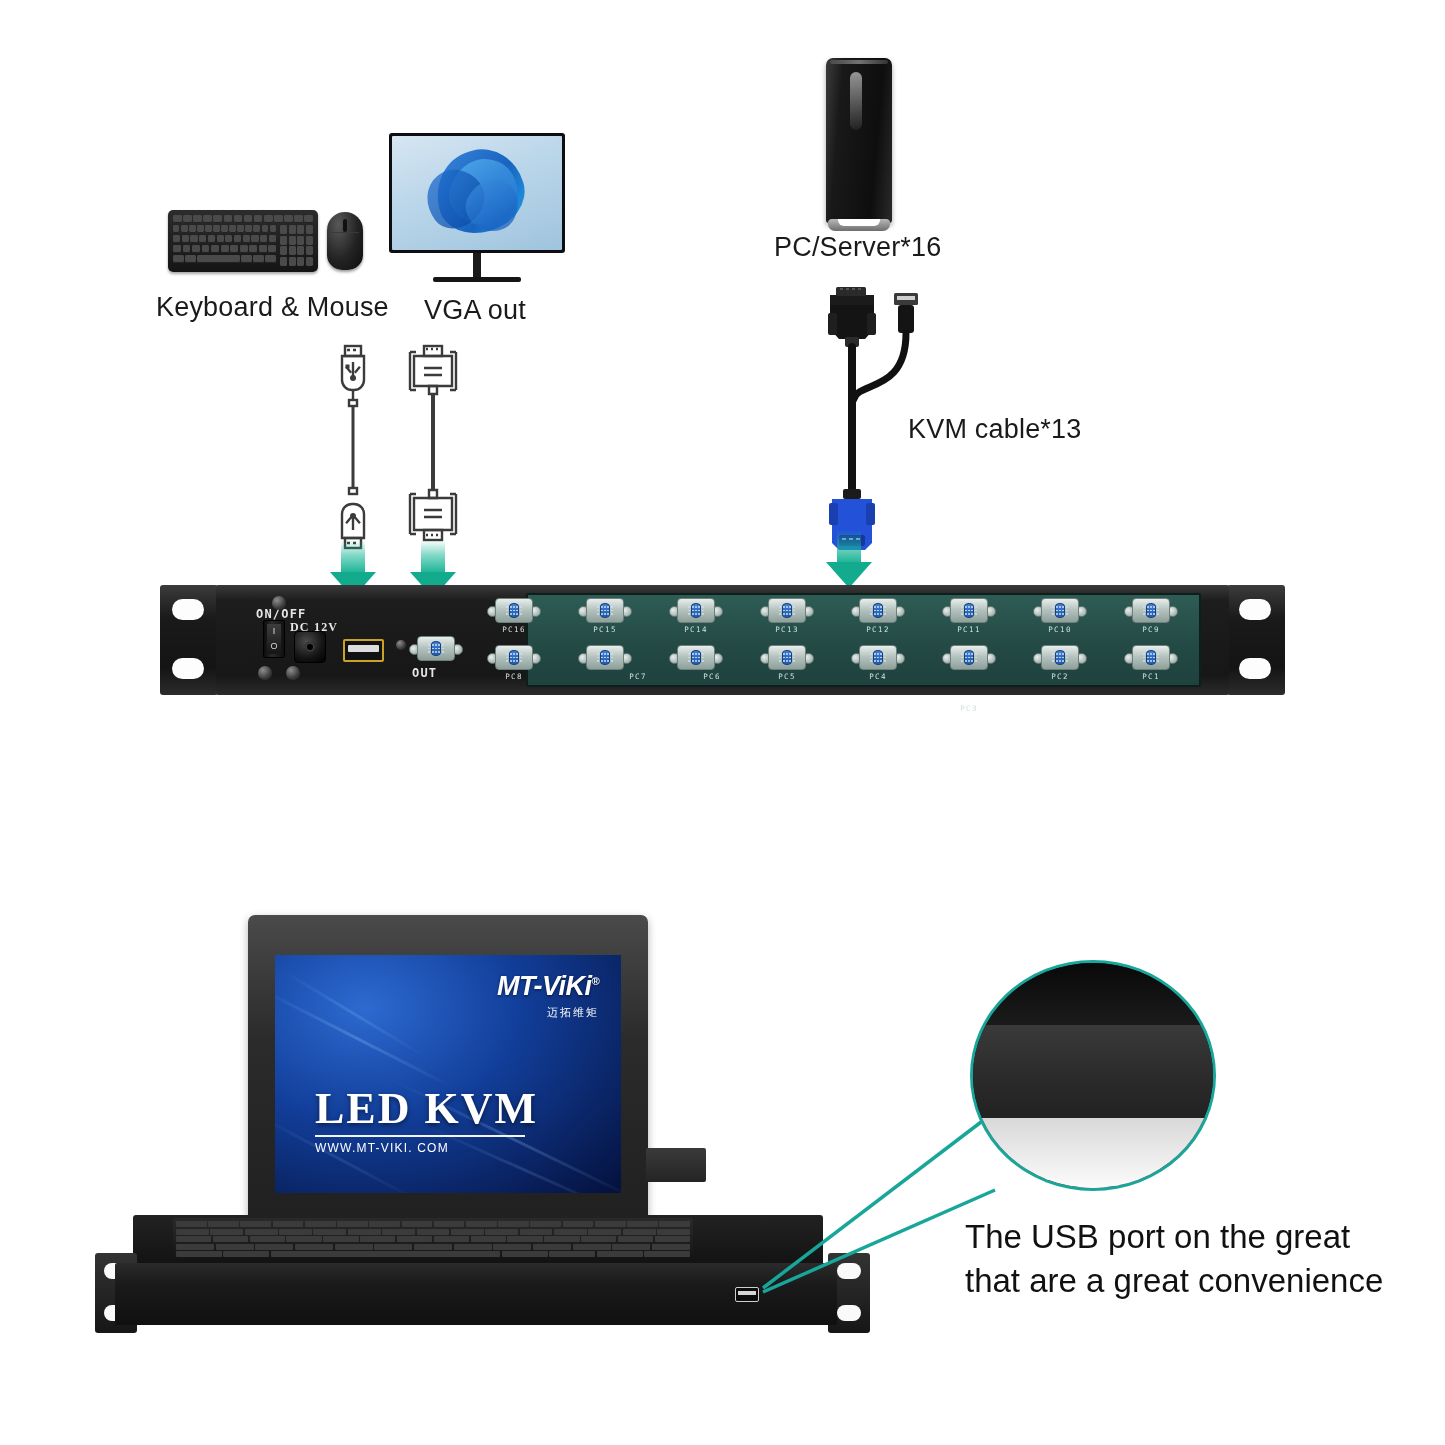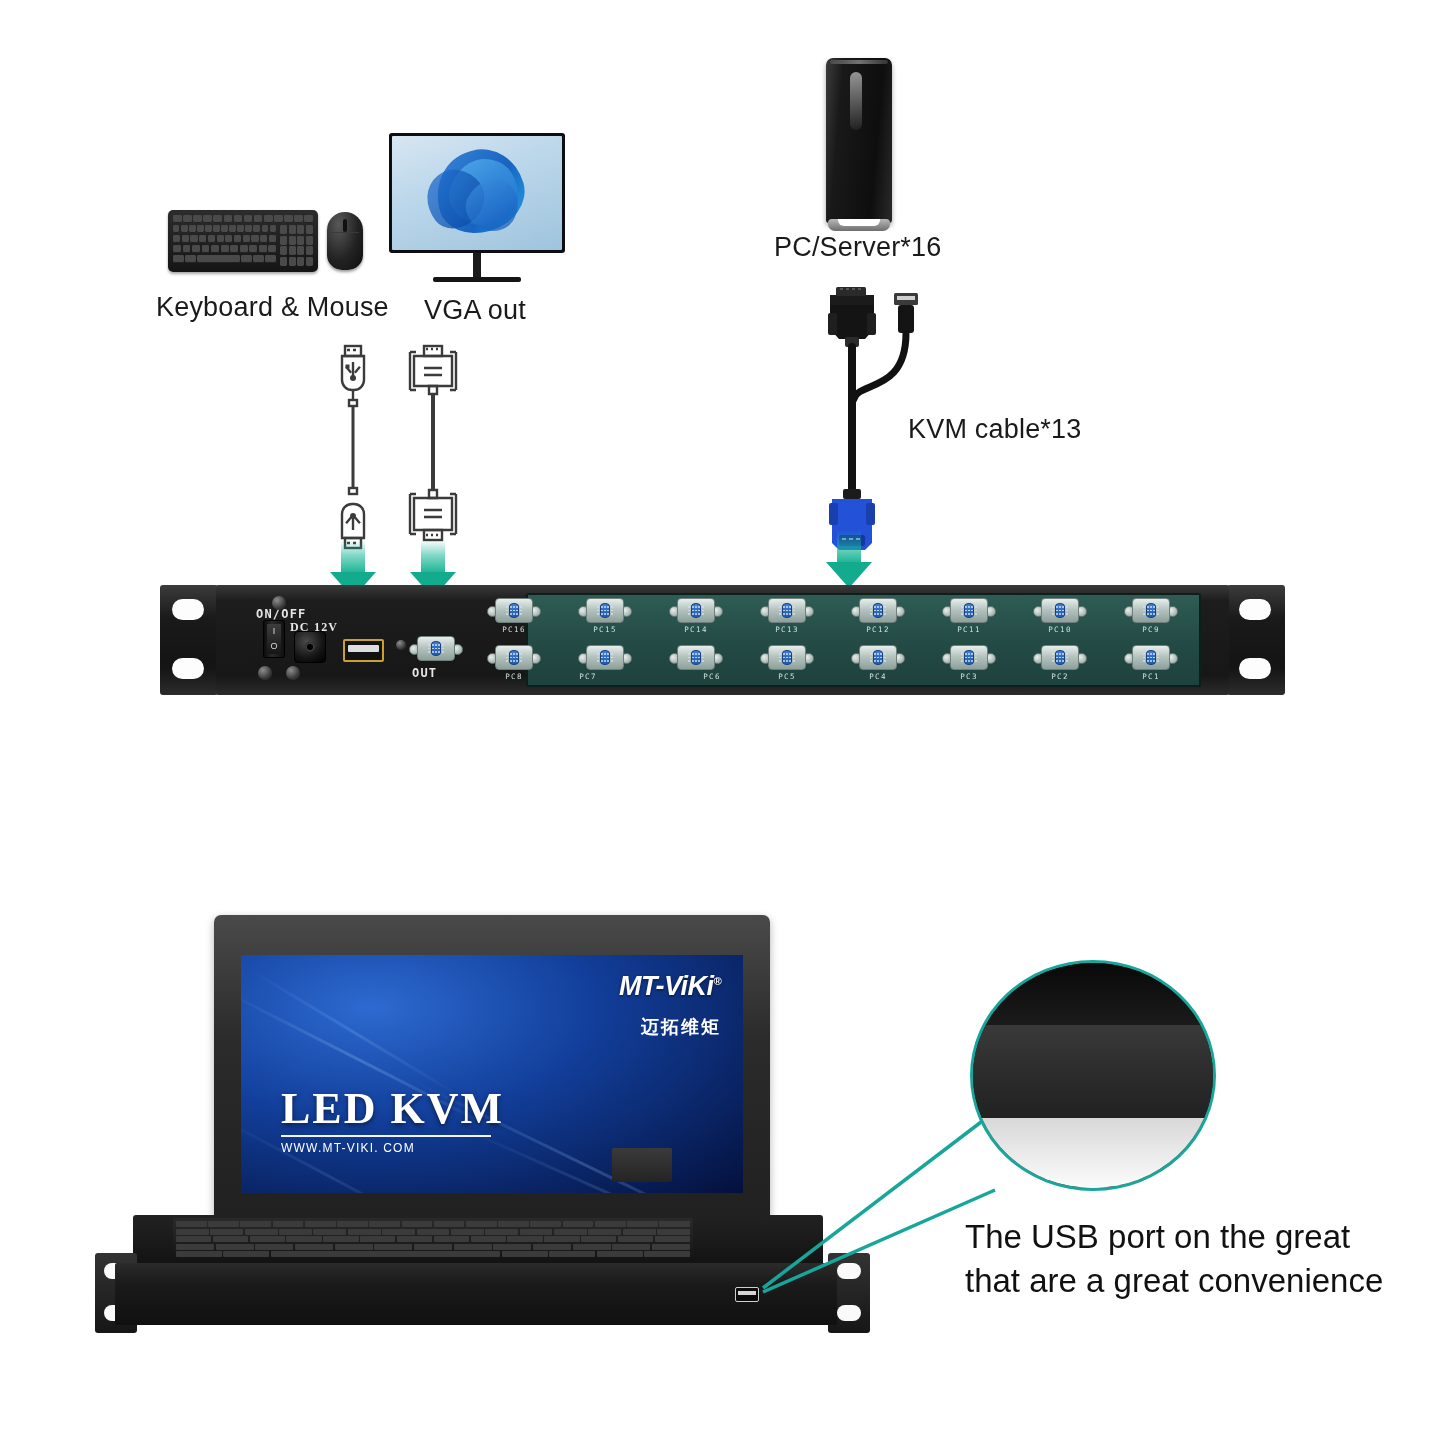--- a/index.html
+++ b/index.html
@@ -117,33 +117,33 @@
   #usb-rear{position:absolute;left:343px;top:639px;width:37px;height:19px;
      background:#111;border:2px solid #c9a227;border-radius:2px;}
   #usb-rear:after{content:"";position:absolute;left:3px;right:3px;top:4px;height:7px;
      background:#ddd;border-radius:1px;}
   #outvga{position:absolute;left:409px;top:636px;}
   .screw{position:absolute;width:14px;height:14px;border-radius:50%;
      background:radial-gradient(circle at 35% 30%,#8e8e8e,#3a3a3a 60%,#1a1a1a);}
 
   
   #kvm{left:95px;top:915px;width:775px;height:420px;}
-  #kvm-lid{position:absolute;left:119px;top:0;width:556px;height:310px;
+  #kvm-lid{position:absolute;left:153px;top:0;width:400px;height:310px;
      background:linear-gradient(180deg,#4a4a4a,#2b2b2b 40%,#202020);
      border-radius:7px 7px 0 0;box-shadow:0 3px 8px rgba(0,0,0,.3);}
   #kvm-screen{position:absolute;left:27px;top:40px;right:27px;height:238px;
      background:radial-gradient(ellipse at 26% 22%,#2d6ad0 0%,#123f9b 42%,#04103c 100%);
      overflow:hidden;}
   .beam{position:absolute;background:linear-gradient(90deg,rgba(255,255,255,0),
      rgba(150,200,255,.55),rgba(255,255,255,0));height:3px;transform-origin:left center;}
   #brand{position:absolute;right:22px;top:16px;text-align:right;color:#fff;}
   #brand .mt{font-size:27px;font-weight:bold;font-style:italic;letter-spacing:-.5px;
      text-shadow:0 1px 3px rgba(0,0,0,.6);}
   #brand .mt sup{font-size:11px;vertical-align:super;}
-  #brand .cn{font-size:18px;letter-spacing:2px;margin-top:13px;font-weight:bold;}
+  #brand .cn{font-size:11px;letter-spacing:2px;margin-top:3px;}
   #ledkvm{position:absolute;left:40px;bottom:38px;color:#fff;}
   #ledkvm .big{font-family:"Liberation Serif","DejaVu Serif",serif;font-size:44px;
      font-weight:bold;letter-spacing:2px;line-height:1;text-shadow:0 2px 5px rgba(0,0,0,.55);}
   #ledkvm .rule{height:2px;background:#fff;margin:4px 0 4px;width:210px;opacity:.95;}
   #ledkvm .url{font-size:12px;letter-spacing:1.2px;}
 
   #kvm-tray{position:absolute;left:38px;top:300px;width:690px;height:75px;
      background:linear-gradient(180deg,#222 0%,#141414 60%,#0b0b0b 100%);
      border-radius:3px;}
   #kvm-kb{position:absolute;left:78px;top:303px;width:520px;height:42px;
@@ -749,21 +749,21 @@
           <span>
             <i></i>
             <i></i>
             <i></i>
             <i></i>
             <i></i>
           </span>
         </div>
       </div>
     </div>
-    <div class="pclabel abs" style="left: 558px; top: 672px;">PC7</div>
+    <div class="pclabel abs" style="left: 608px; top: 672px;">PC7</div>
     <div class="vga abs" style="left: 669px; top: 645px;">
       <div class="scr l"></div>
       <div class="scr r"></div>
       <div class="shell">
         <div class="dsub">
           <span>
             <i></i>
             <i></i>
             <i></i>
             <i></i>
@@ -869,21 +869,21 @@
           <span>
             <i></i>
             <i></i>
             <i></i>
             <i></i>
             <i></i>
           </span>
         </div>
       </div>
     </div>
-    <div class="pclabel abs" style="left: 939px; top: 672px;">PC3</div>
+    <div class="pclabel abs" style="left: 939px; top: 704px;">PC3</div>
     <div class="vga abs" style="left: 1033px; top: 645px;">
       <div class="scr l"></div>
       <div class="scr r"></div>
       <div class="shell">
         <div class="dsub">
           <span>
             <i></i>
             <i></i>
             <i></i>
             <i></i>

